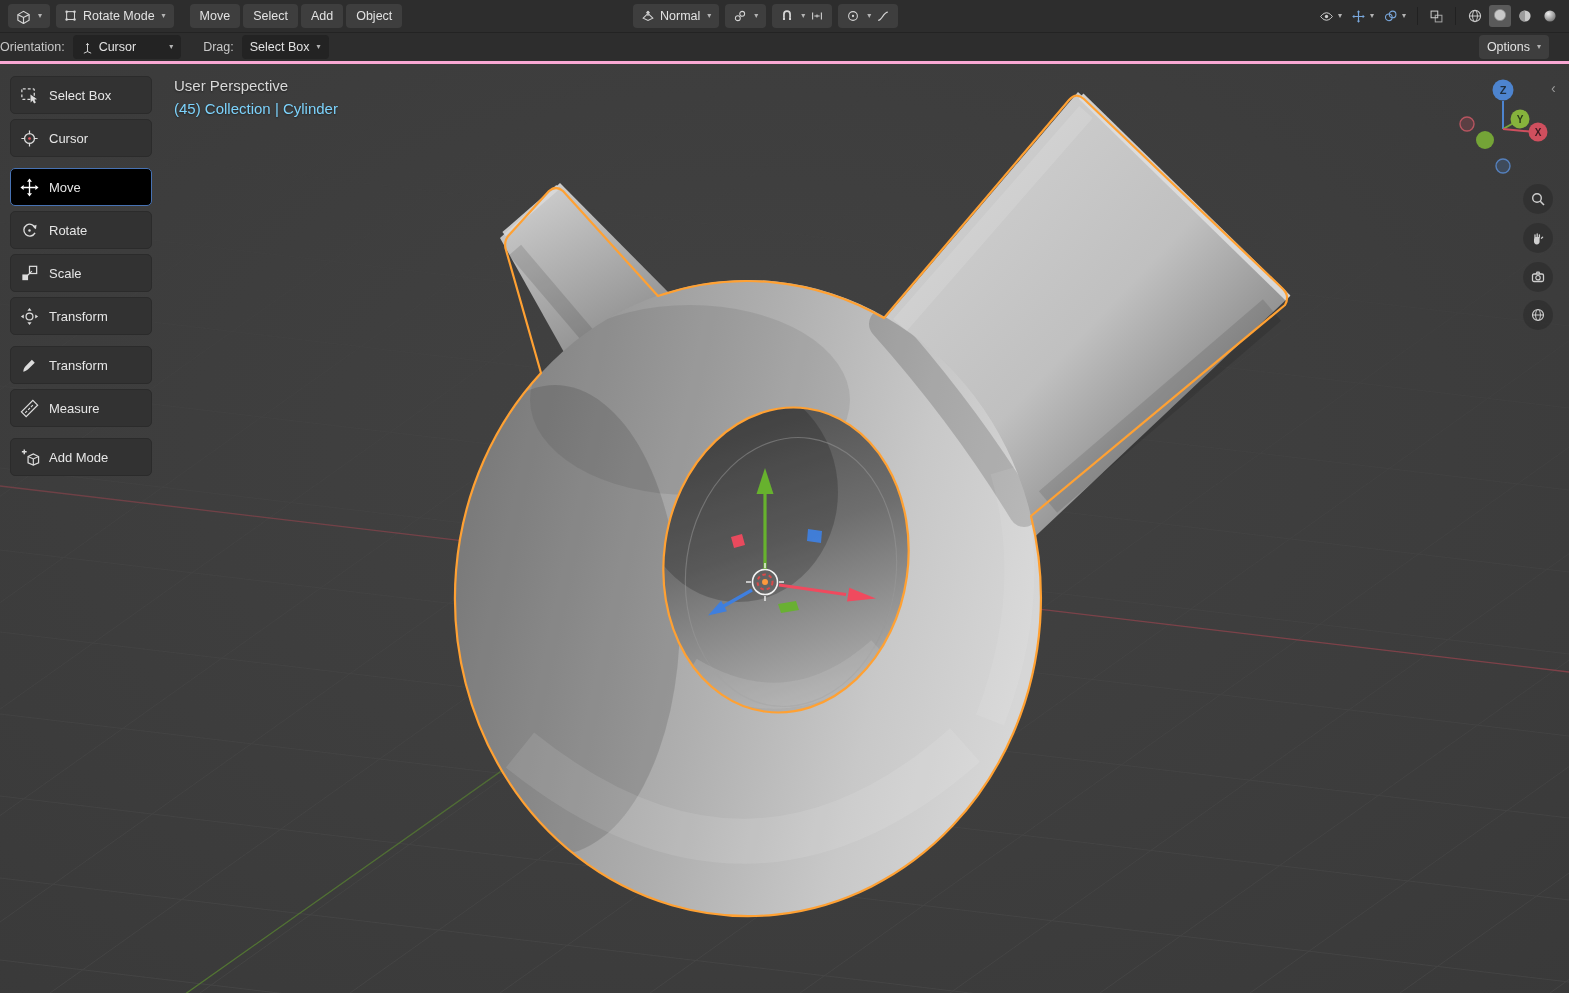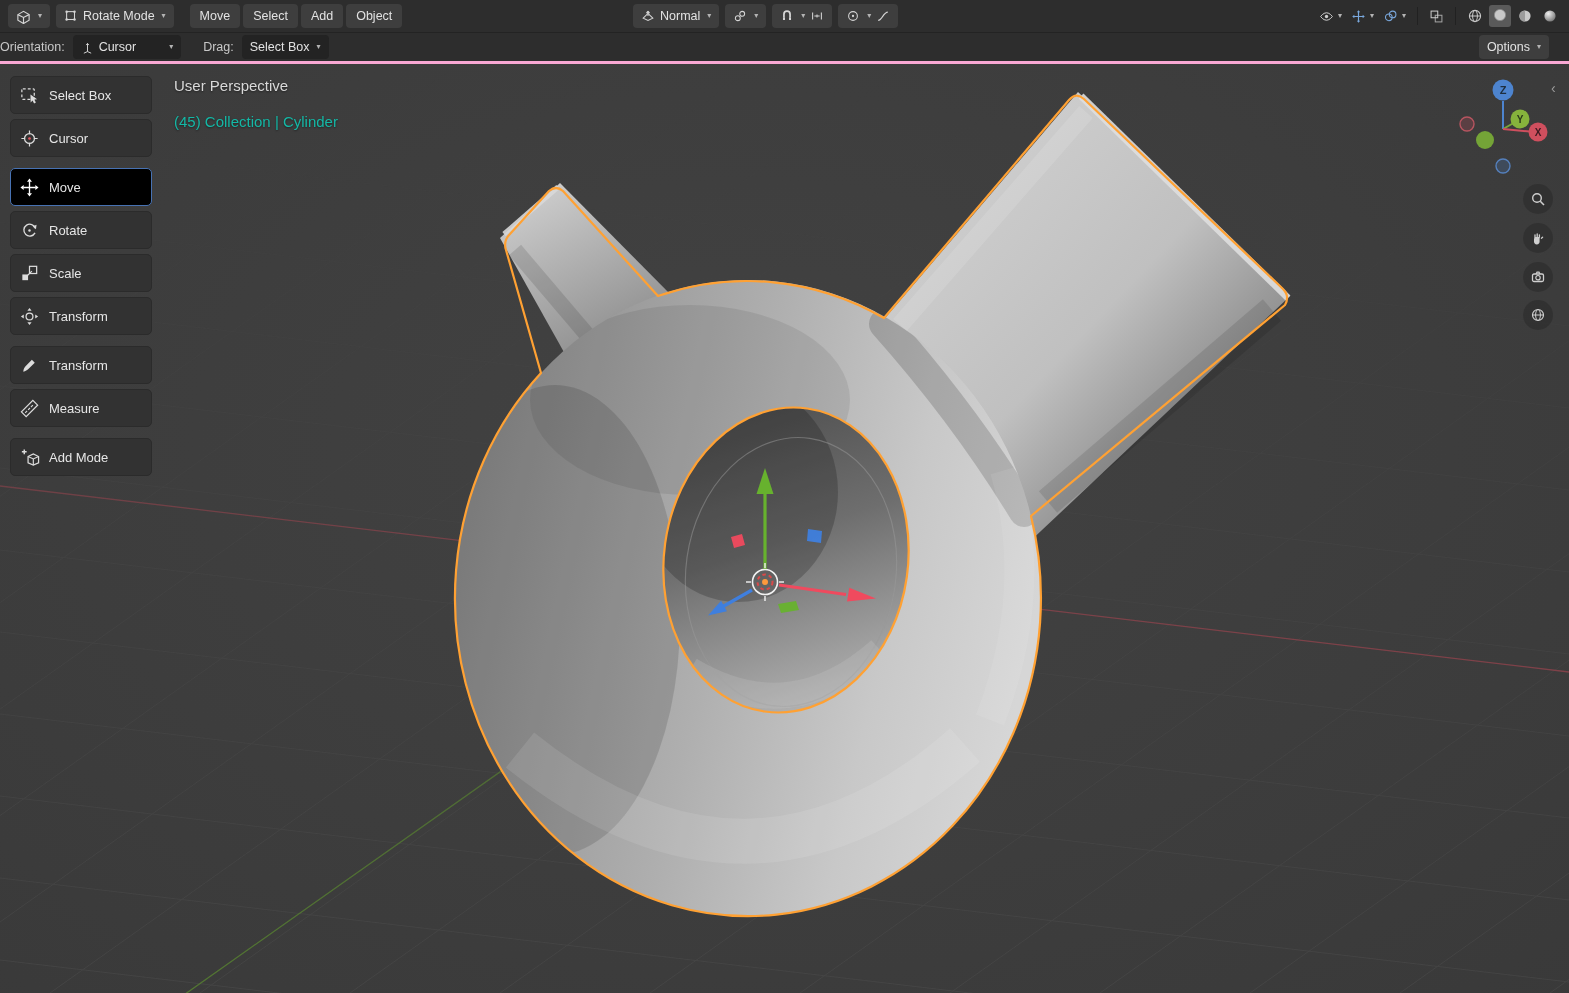--- a/index.html
+++ b/index.html
@@ -32,21 +32,21 @@
   .toolbar{position:absolute;left:10px;top:76px;display:flex;flex-direction:column;z-index:6}
   .tool{display:flex;align-items:center;gap:9px;width:142px;height:38px;margin-bottom:5px;
         background:rgba(50,50,50,.95);border:1px solid #2b2b2b;border-radius:5px;
         color:#e6e6e6;font-size:13px;padding:0 0 0 8px;cursor:default;box-sizing:border-box}
   .tool.active{background:#000000;border-color:#4772b3}
   .gap{height:6px}
   
   .vp-label{position:absolute;left:174px;color:#d9d9d9;font-size:15px;z-index:4;
             text-shadow:0 1px 2px rgba(0,0,0,.45)}
   #vp1{top:77px}
-  #vp2{top:113px;color:#14b8a6}
+  #vp2{top:100px;color:#7dd3fc}
   .nav-btn{position:absolute;left:1523px;width:30px;height:30px;border-radius:50%;
            background:rgba(44,44,44,.62);display:flex;align-items:center;justify-content:center;
            border:none;z-index:5}
   .sidebar-toggle{position:absolute;left:1551px;top:80px;color:#9c9c9c;font-size:14px;z-index:5;cursor:default}
   svg{display:block}
 </style>
 </head>
 <body>
 
 <div class="app">

